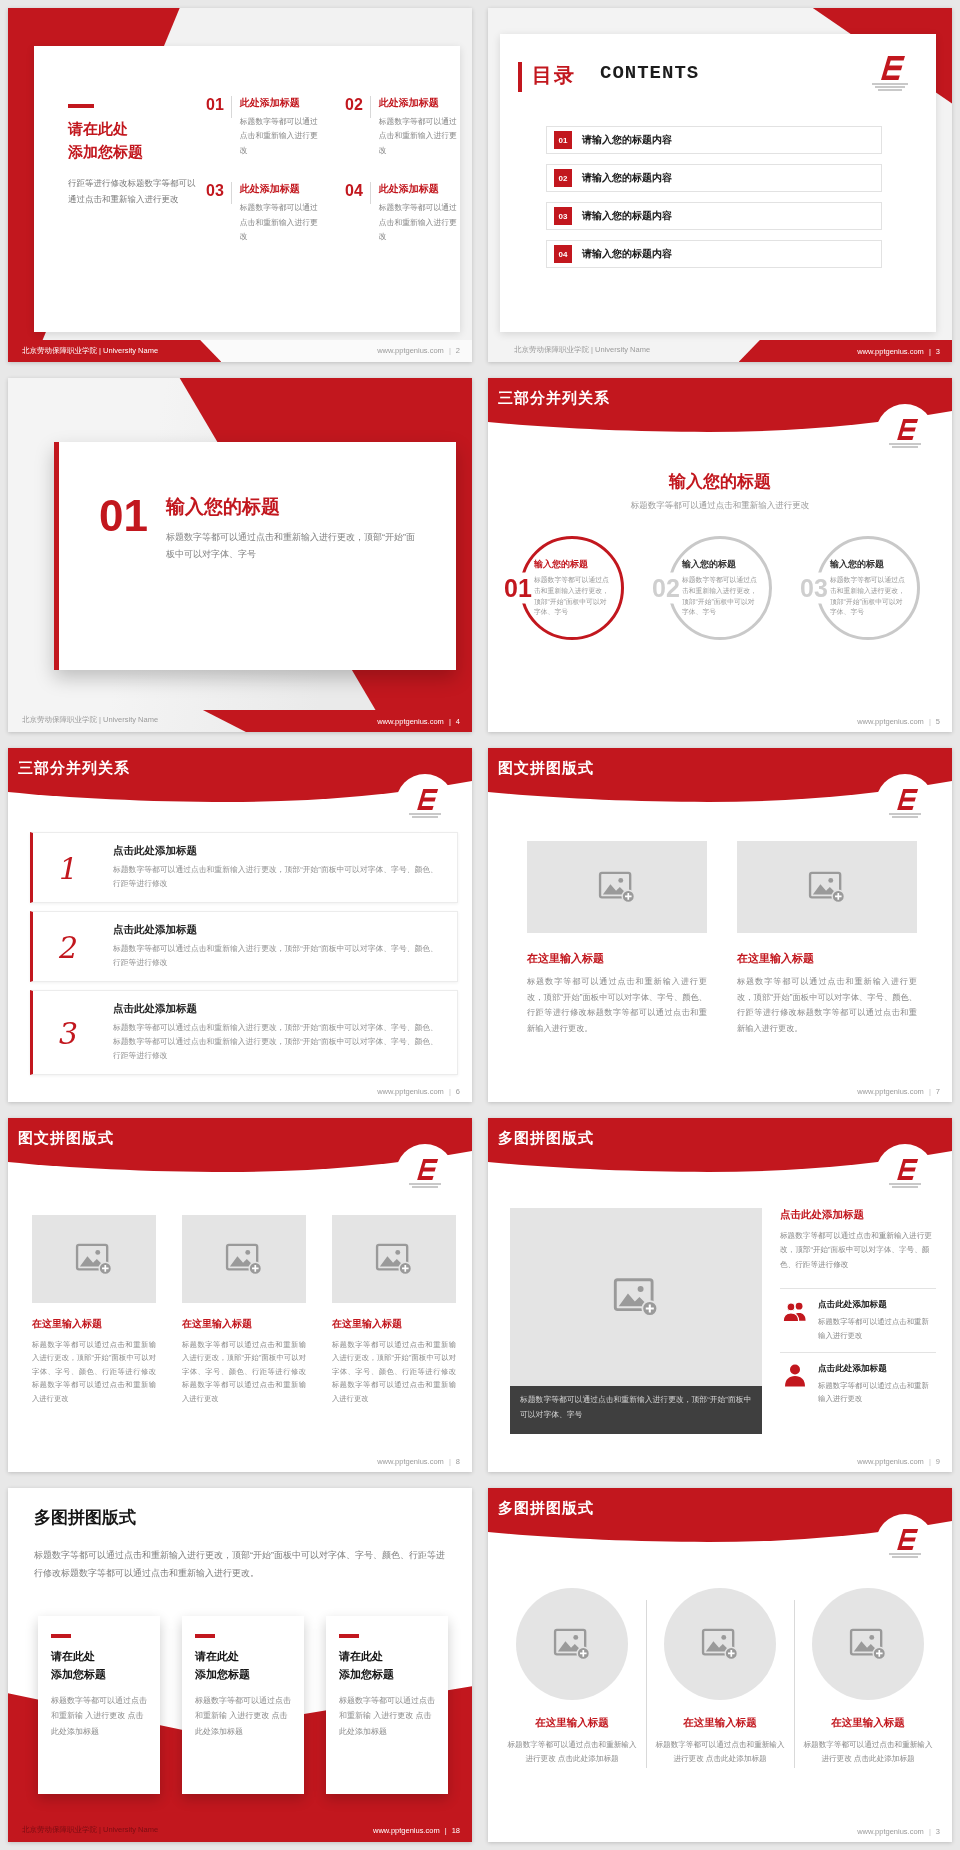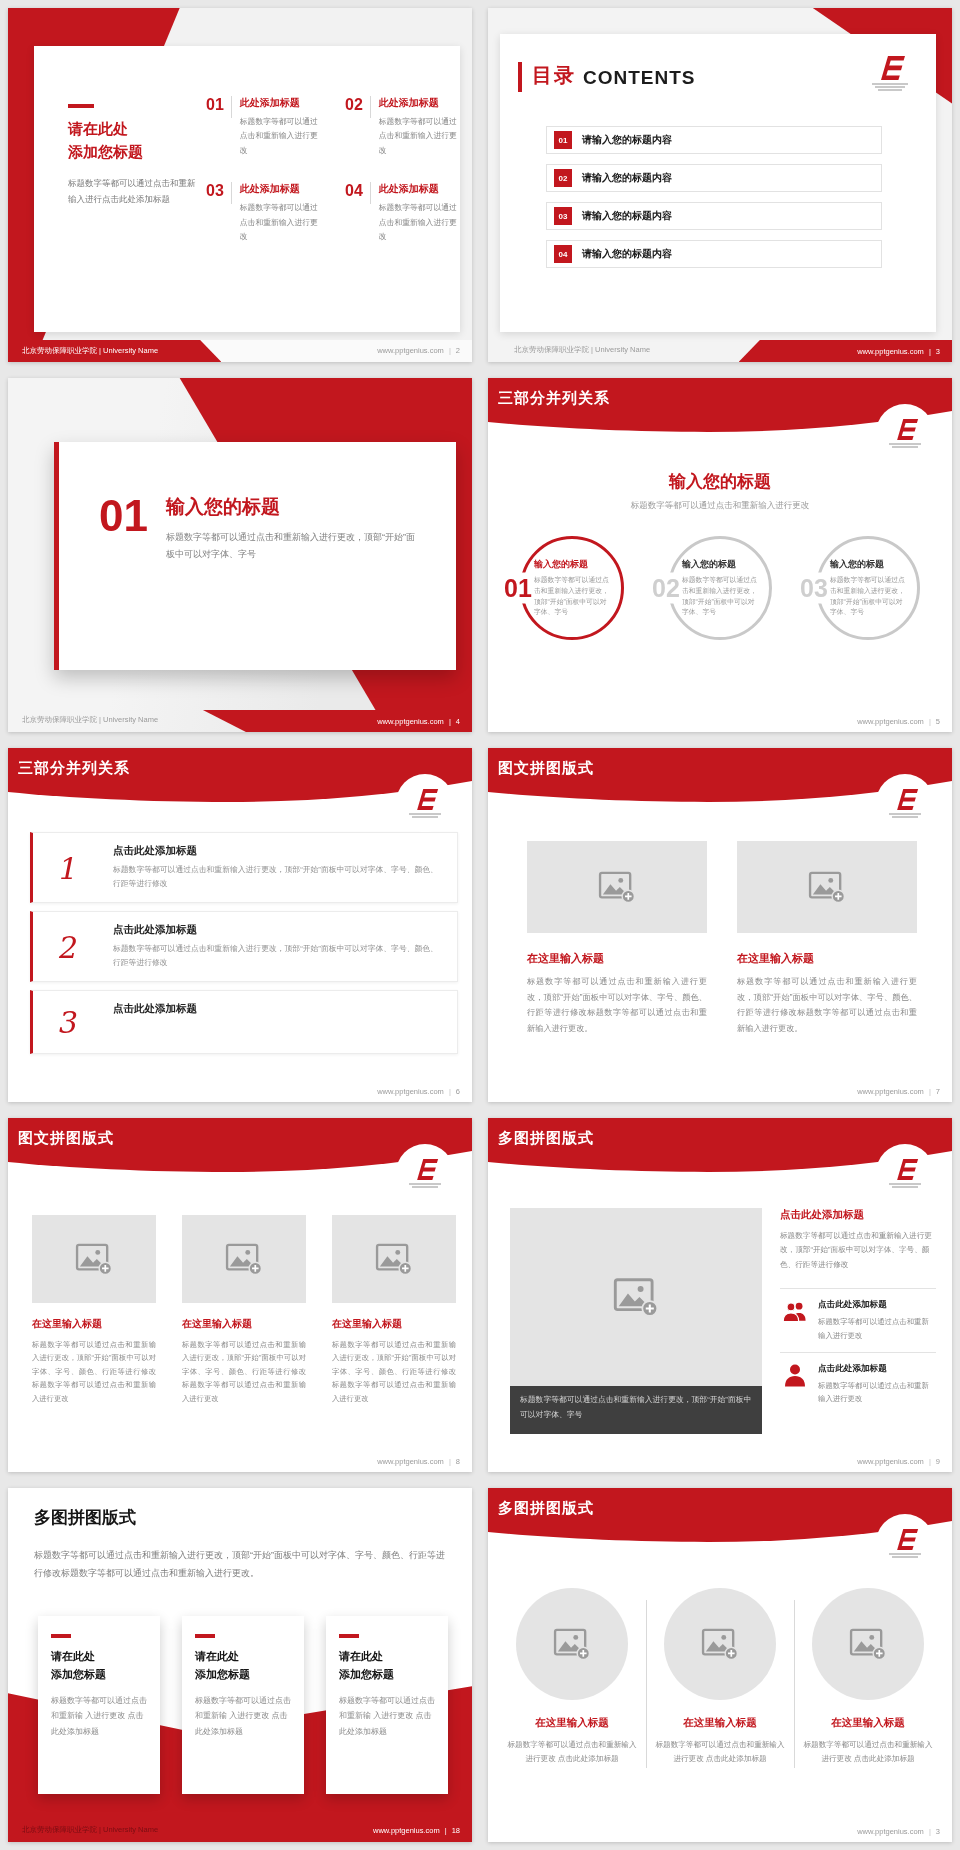--- a/index.html
+++ b/index.html
@@ -41,21 +41,21 @@
   .fA-red { position:absolute; left:0; top:0; height:100%; width:46%; background:#C2171E;
             clip-path:polygon(0 0,90% 0,100% 100%,0 100%); display:flex; align-items:center; padding-left:14px; }
   .fA-red span { color:#fff; font-size:7.5px; }
   .fA .f-right { bottom:7px; }
 
   
   .t2 { background:#f3f3f3; }
   .t2-deco { position:absolute; inset:0; background:#C2171E; clip-path:polygon(70% 0,100% 0,100% 27%); }
   .t2-card { position:absolute; left:12px; top:26px; right:16px; bottom:30px; background:#fff; box-shadow:0 2px 8px rgba(0,0,0,.12); }
   .t2-redbar { position:absolute; left:18px; top:28px; width:4px; height:30px; background:#C2171E; }
-  .t2-titlebar { position:absolute; left:32px; top:28px; display:flex; align-items:flex-end; gap:7px; }
+  .t2-titlebar { position:absolute; left:32px; top:28px; display:flex; align-items:flex-start; gap:24px;font-family:Liberation Mono, monospace; }
   .t2-cn { font-size:20px; font-weight:900; color:#C2171E; letter-spacing:2px; }
   .t2-en { font-size:19px; font-weight:800; color:#1c1c1c; letter-spacing:1px; }
   .t2-logo { position:absolute; right:28px; top:22px; display:flex; flex-direction:column; align-items:center; gap:3px; }
   .t2-list { position:absolute; left:46px; top:92px; width:336px; display:flex; flex-direction:column; gap:10px; }
   .t2-row { height:28px; border:1px solid #e2e2e2; background:#fff; display:flex; align-items:center; padding-left:7px; gap:10px; }
   .t2-badge { width:18px; height:18px; background:#C2171E; color:#fff; font-size:8px; font-weight:700;
               display:flex; align-items:center; justify-content:center; flex:none; }
   .t2-label { font-size:10px; font-weight:800; color:#1a1a1a; }
   .fB-left { position:absolute; left:26px; bottom:7px; font-size:7.5px; color:#9b9b9b; }
   .fB-red { position:absolute; right:0; bottom:0; height:22px; width:46%; background:#C2171E;
@@ -179,21 +179,21 @@
 
 <div class="grid">
 
   <div class="tile t1">
     <div class="t1-deco"></div>
     <div class="t1-card">
       <div class="t1-left">
         <div class="dash"></div>
         <h3 class="t1-title">请在此处
 添加您标题</h3>
-        <p class="t1-intro">标题数字等都可以通过点击和重新输入进行点击此处添加标题</p>
+        <p class="t1-intro">行距等进行修改标题数字等都可以通过点击和重新输入进行更改</p>
       </div>
       <div class="t1-grid">
         <div class="t1-item">
           <span class="t1-num">01</span>
           <div class="t1-itxt">
               <h4>此处添加标题</h4>
           <p>标题数字等都可以通过点击和重新输入进行更改</p>
             </div>
         </div>
         <div class="t1-item">
@@ -370,20 +370,21 @@
         <p class="t5-rb">标题数字等都可以通过点击和重新输入进行更改，顶部“开始”面板中可以对字体、字号、颜色、行距等进行修改</p>
       </div>
       <div class="t5-row">
         <span class="t5-num">2</span>
         <h4 class="t5-rt">点击此处添加标题</h4>
         <p class="t5-rb">标题数字等都可以通过点击和重新输入进行更改，顶部“开始”面板中可以对字体、字号、颜色、行距等进行修改</p>
       </div>
       <div class="t5-row">
         <span class="t5-num">3</span>
         <h4 class="t5-rt">点击此处添加标题</h4>
+        <p class="t5-rb">标题数字等都可以通过点击和重新输入进行更改，顶部“开始”面板中可以对字体、字号、颜色、标题数字等都可以通过点击和重新输入进行更改，顶部“开始”面板中可以对字体、字号、颜色、行距等进行修改</p>
       </div>
     </div>
     <div class="f-right">
       <span>www.pptgenius.com</span>
       <span class="sep">|</span>
       <span>6</span>
     </div>
   </div>
 
   <div class="tile">

